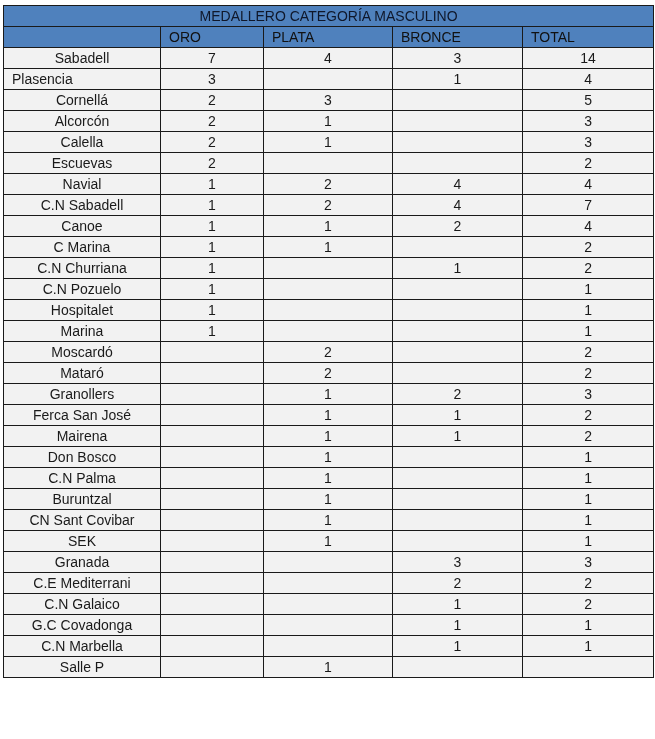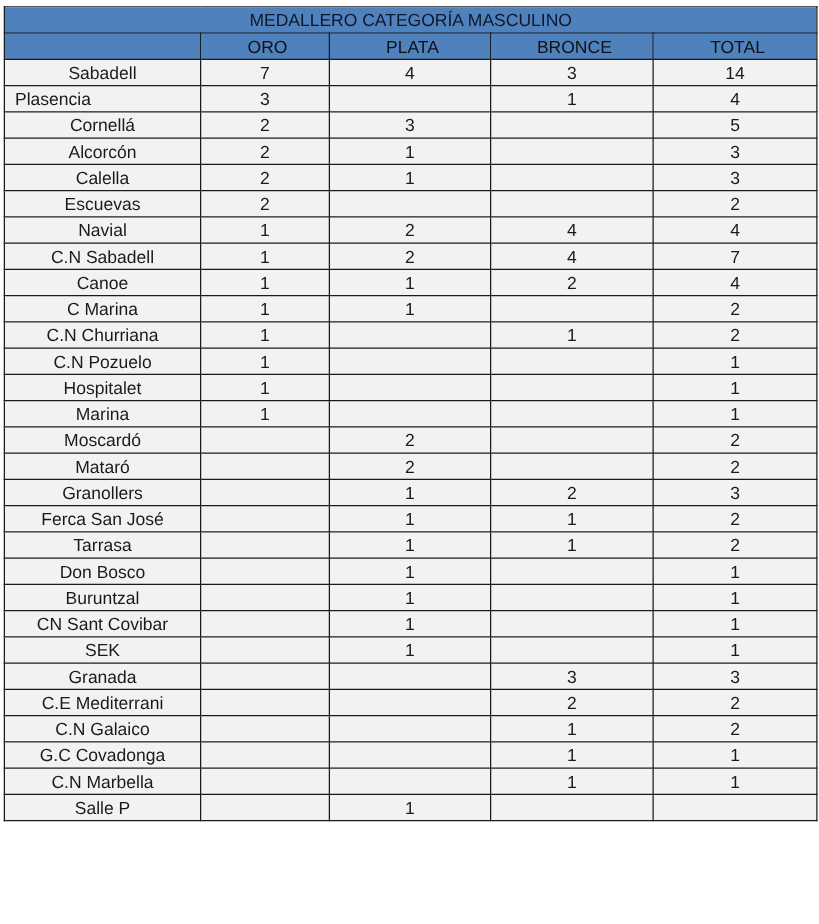--- a/index.html
+++ b/index.html
@@ -40,21 +40,21 @@
     tr.title th {
       background: #4f81bd;
       text-align: center;
       font-weight: normal;
       color: #0f172a;
       height: 20px;
     }
     tr.colhead th {
       background: #4f81bd;
       font-weight: normal;
-      text-align: center;
+      text-align: left;
       color: #111;
       padding-left: 8px;
     }
     tbody td {
       background: #f2f2f2;
       text-align: center;
     }
     tbody td.club.left {
       text-align: left;
       padding-left: 8px;
@@ -204,28 +204,35 @@
         <td class="total">3</td>
       </tr>
       <tr>
         <td class="club">Ferca San José</td>
         <td class="oro"></td>
         <td class="plata">1</td>
         <td class="bronce">1</td>
         <td class="total">2</td>
       </tr>
       <tr>
-        <td class="club">Tarrasa</td>
+        <td class="club">Mairena</td>
         <td class="oro"></td>
         <td class="plata">1</td>
         <td class="bronce">1</td>
         <td class="total">2</td>
       </tr>
       <tr>
         <td class="club">Don Bosco</td>
+        <td class="oro"></td>
+        <td class="plata">1</td>
+        <td class="bronce"></td>
+        <td class="total">1</td>
+      </tr>
+      <tr>
+        <td class="club">C.N Palma</td>
         <td class="oro"></td>
         <td class="plata">1</td>
         <td class="bronce"></td>
         <td class="total">1</td>
       </tr>
       <tr>
         <td class="club">Buruntzal</td>
         <td class="oro"></td>
         <td class="plata">1</td>
         <td class="bronce"></td>

